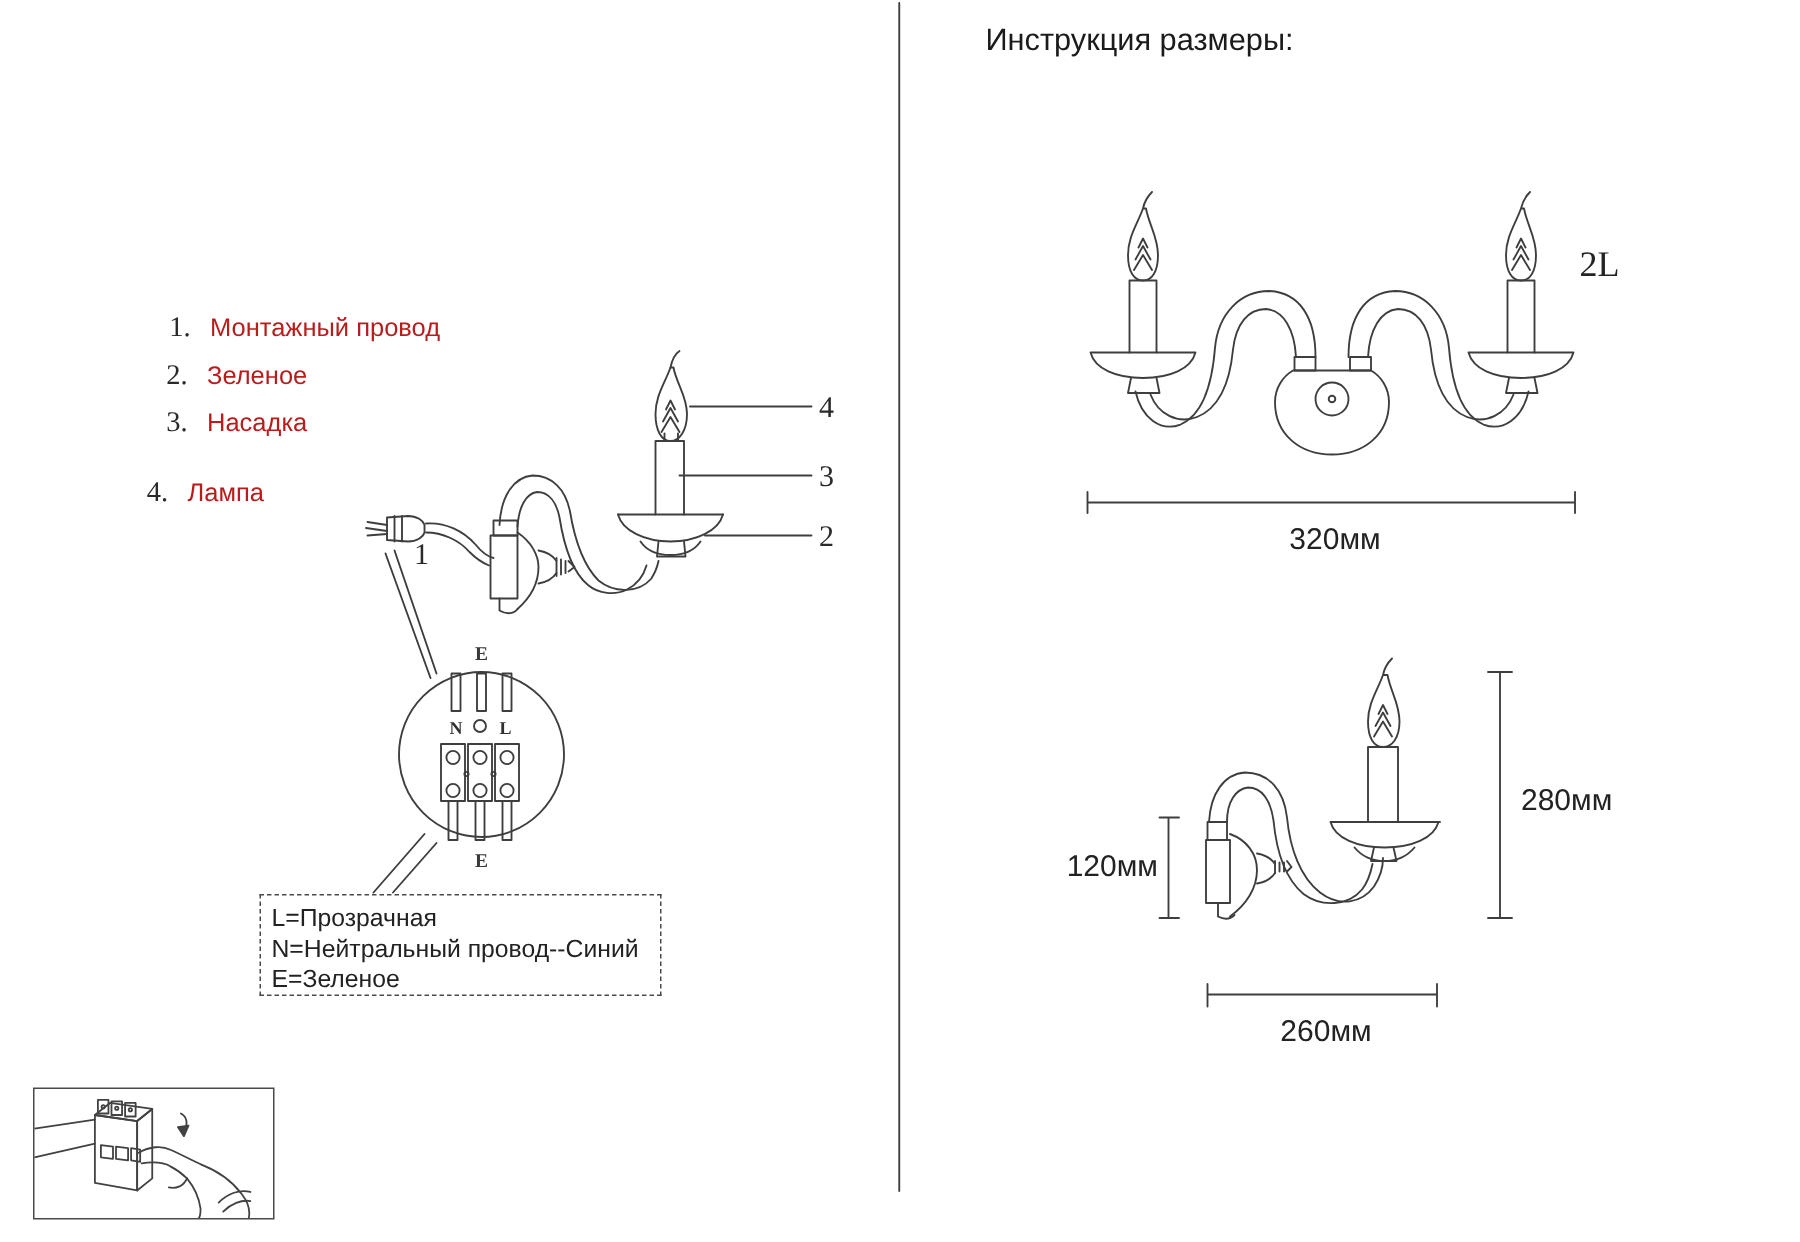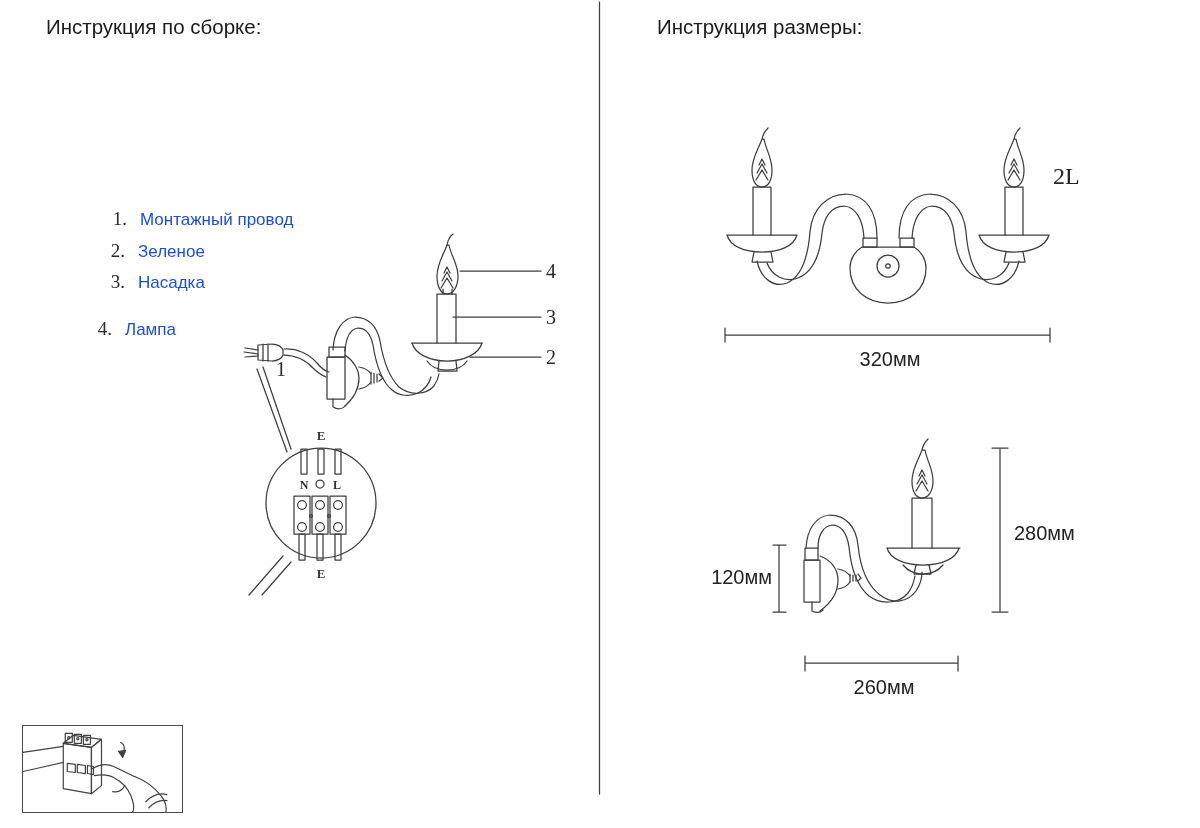--- a/index.html
+++ b/index.html
@@ -20,21 +20,21 @@
   svg text.termE{ font:bold 13px "Liberation Serif", serif; fill:#3a3a3a; }
   svg text.variant { font:24px "Liberation Serif", serif; }
 
   .title { position:absolute; font-size:20.5px; color:#1b1b1b; white-space:nowrap; }
   .title-left  { left:46px;  top:15px; }
   .title-right { left:657px; top:15px; }
 
   .part-row { position:absolute; white-space:nowrap; }
   .part-row .num { display:inline-block; width:32px; text-align:right;
     font-family:"Liberation Serif", serif; font-size:19px; color:#2a2a2a; }
-  .part-row .lbl { margin-left:13px; font-size:17px; color:#1d4ed8; }
+  .part-row .lbl { margin-left:13px; font-size:17px; color:#b91c1c; }
 
   .legend-box {
     position:absolute; left:173px; top:596px; width:268px; height:68px;
     box-sizing:border-box; border:1.6px dashed #4a4a4a; padding:5px 0 0 7px;
     font-size:16.5px; line-height:20.5px; color:#222; white-space:nowrap;
   }
   .breaker-box {
     position:absolute; left:22px; top:725px; width:161px; height:88px;
     box-sizing:border-box; border:1.4px solid #4a4a4a;
   }
@@ -172,38 +172,42 @@
         <path d="M 1000 448 L 1000 612 M 992 448 L 1008 448 M 992 612 L 1008 612" stroke-width="1.1"></path>
         <text class="dim" x="1014" y="540" text-anchor="start">280мм</text>
       </g>
       <g>
         <path d="M 805 663 L 958 663 M 805 656 L 805 671 M 958 656 L 958 671" stroke-width="1.1"></path>
         <text class="dim" x="884" y="694" text-anchor="middle">260мм</text>
       </g>
     </g>
   </svg>
 
-  <div class="title title-left">Инструкция по сборке:</div>
   <div class="title title-right">Инструкция размеры:</div>
 
   <div>
     <div class="part-row" style="left:95px;top:208px">
       <span class="num">1.</span><span class="lbl">Монтажный провод</span>
     </div>
     <div class="part-row" style="left:93px;top:240px">
       <span class="num">2.</span><span class="lbl">Зеленое</span>
     </div>
     <div class="part-row" style="left:93px;top:271px">
       <span class="num">3.</span><span class="lbl">Насадка</span>
     </div>
     <div class="part-row" style="left:80px;top:318px">
       <span class="num">4.</span><span class="lbl">Лампа</span>
     </div>
   </div>
 
+  <div class="legend-box">
+    <div>L=Прозрачная</div>
+    <div>N=Нейтральный провод--Синий</div>
+    <div>E=Зеленое</div>
+  </div>
 
   <div class="breaker-box">
     <svg viewBox="0 0 158 85">
       <path d="M 0 26 L 40 20 M 0 45 L 40 36"></path>
       <path d="M 40 17 L 50 9 L 78 13 L 68 21 Z"></path>
       <path d="M 40 17 L 68 21 L 68 67 L 40 62 Z"></path>
       <path d="M 68 21 L 78 13 L 78 59 L 68 67 Z"></path>
       <rect x="42" y="7" width="7" height="9"></rect>
       <rect x="51" y="8" width="7" height="9"></rect>
       <rect x="60" y="9" width="7" height="9"></rect>

